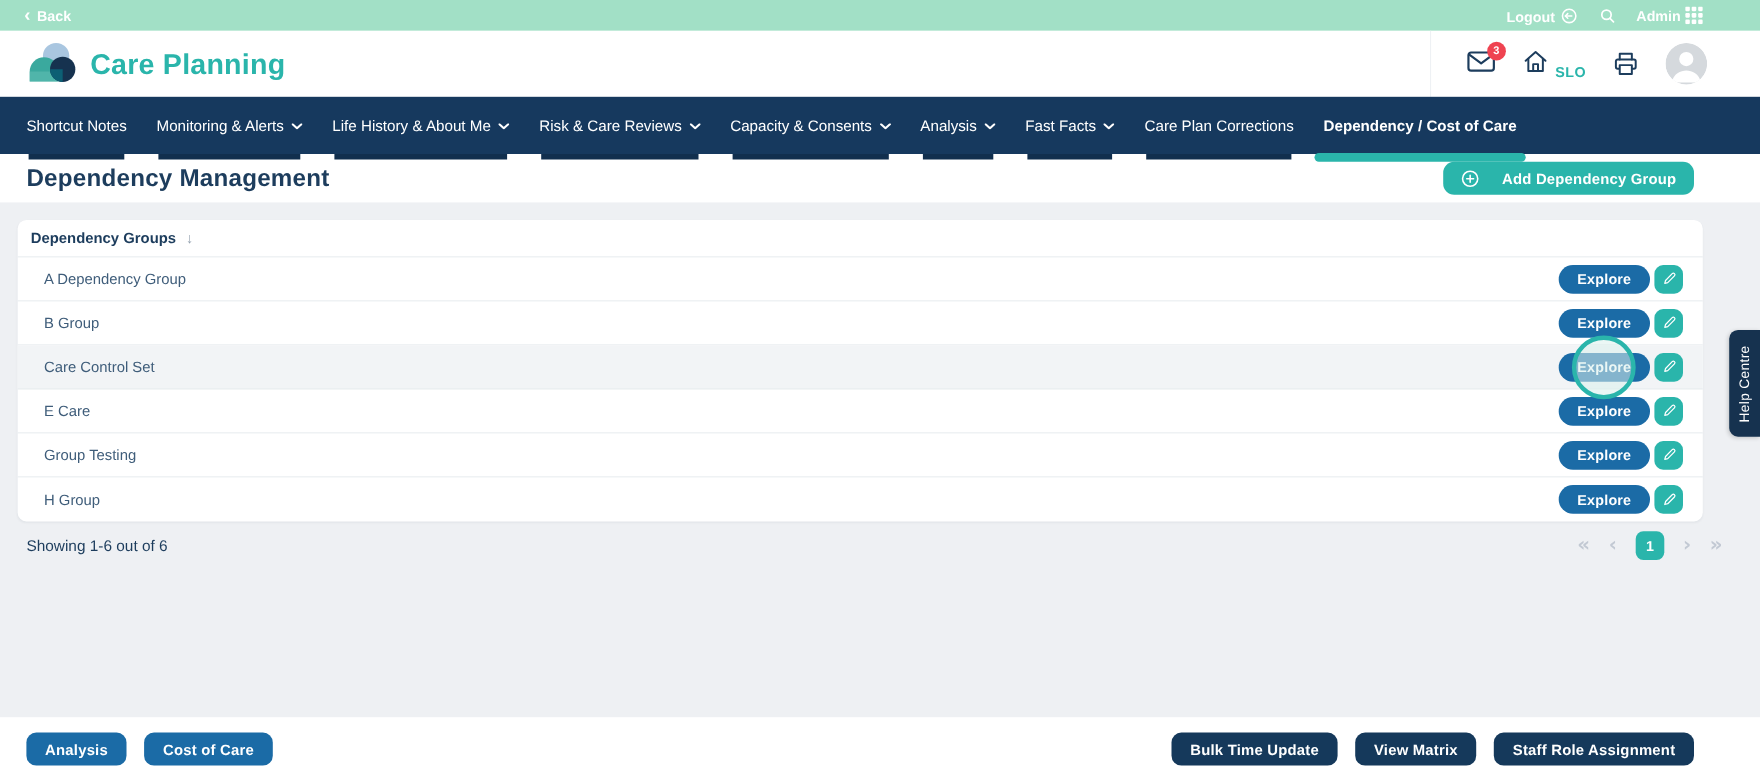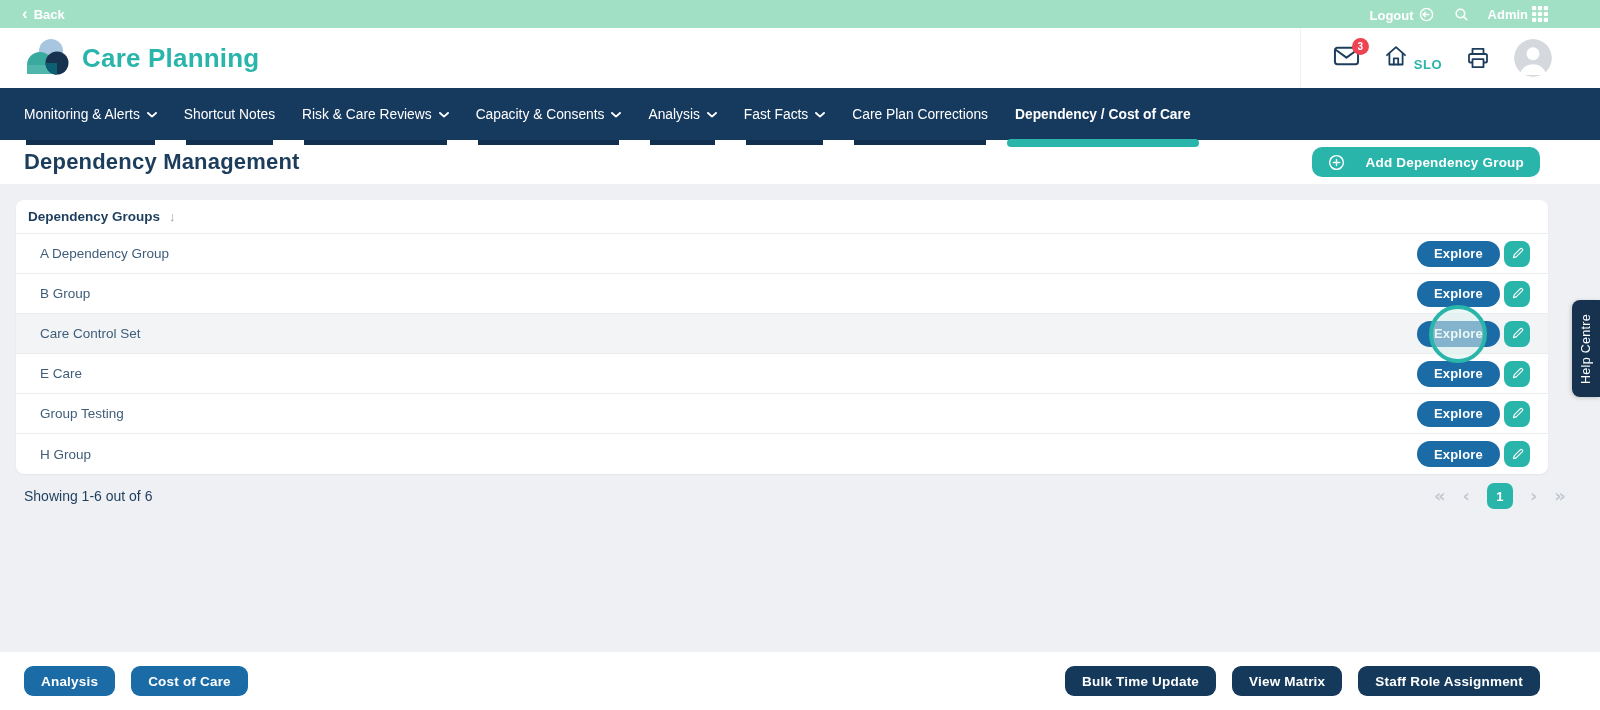--- a/index.html
+++ b/index.html
@@ -166,29 +166,37 @@
           <circle cx="20" cy="20" r="20" fill="#d5d9dd"></circle>
           <circle cx="20" cy="15.5" r="6.8" fill="#fff"></circle>
           <path d="M6 38c1.6-8.5 8.6-11.5 14-11.5S32.4 29.5 34 38z" fill="#fff"></path>
         </svg>
     </span>
   </div>
 </div>
 
 <nav class="navbar">
     <div class="nav-item">
+      <span>Shortcut Notes</span>
+    </div>
+    <div class="nav-item">
       <span>Monitoring &amp; Alerts</span>
       <span class="chev">
         <svg width="10" height="6" viewBox="0 0 10 6" fill="none" stroke="#fff" stroke-width="1.9" stroke-linecap="round" stroke-linejoin="round">
           <path d="M1 1l4 3.6L9 1"></path>
         </svg>
       </span>
     </div>
     <div class="nav-item">
-      <span>Shortcut Notes</span>
+      <span>Life History &amp; About Me</span>
+      <span class="chev">
+        <svg width="10" height="6" viewBox="0 0 10 6" fill="none" stroke="#fff" stroke-width="1.9" stroke-linecap="round" stroke-linejoin="round">
+          <path d="M1 1l4 3.6L9 1"></path>
+        </svg>
+      </span>
     </div>
     <div class="nav-item">
       <span>Risk &amp; Care Reviews</span>
       <span class="chev">
         <svg width="10" height="6" viewBox="0 0 10 6" fill="none" stroke="#fff" stroke-width="1.9" stroke-linecap="round" stroke-linejoin="round">
           <path d="M1 1l4 3.6L9 1"></path>
         </svg>
       </span>
     </div>
     <div class="nav-item">

